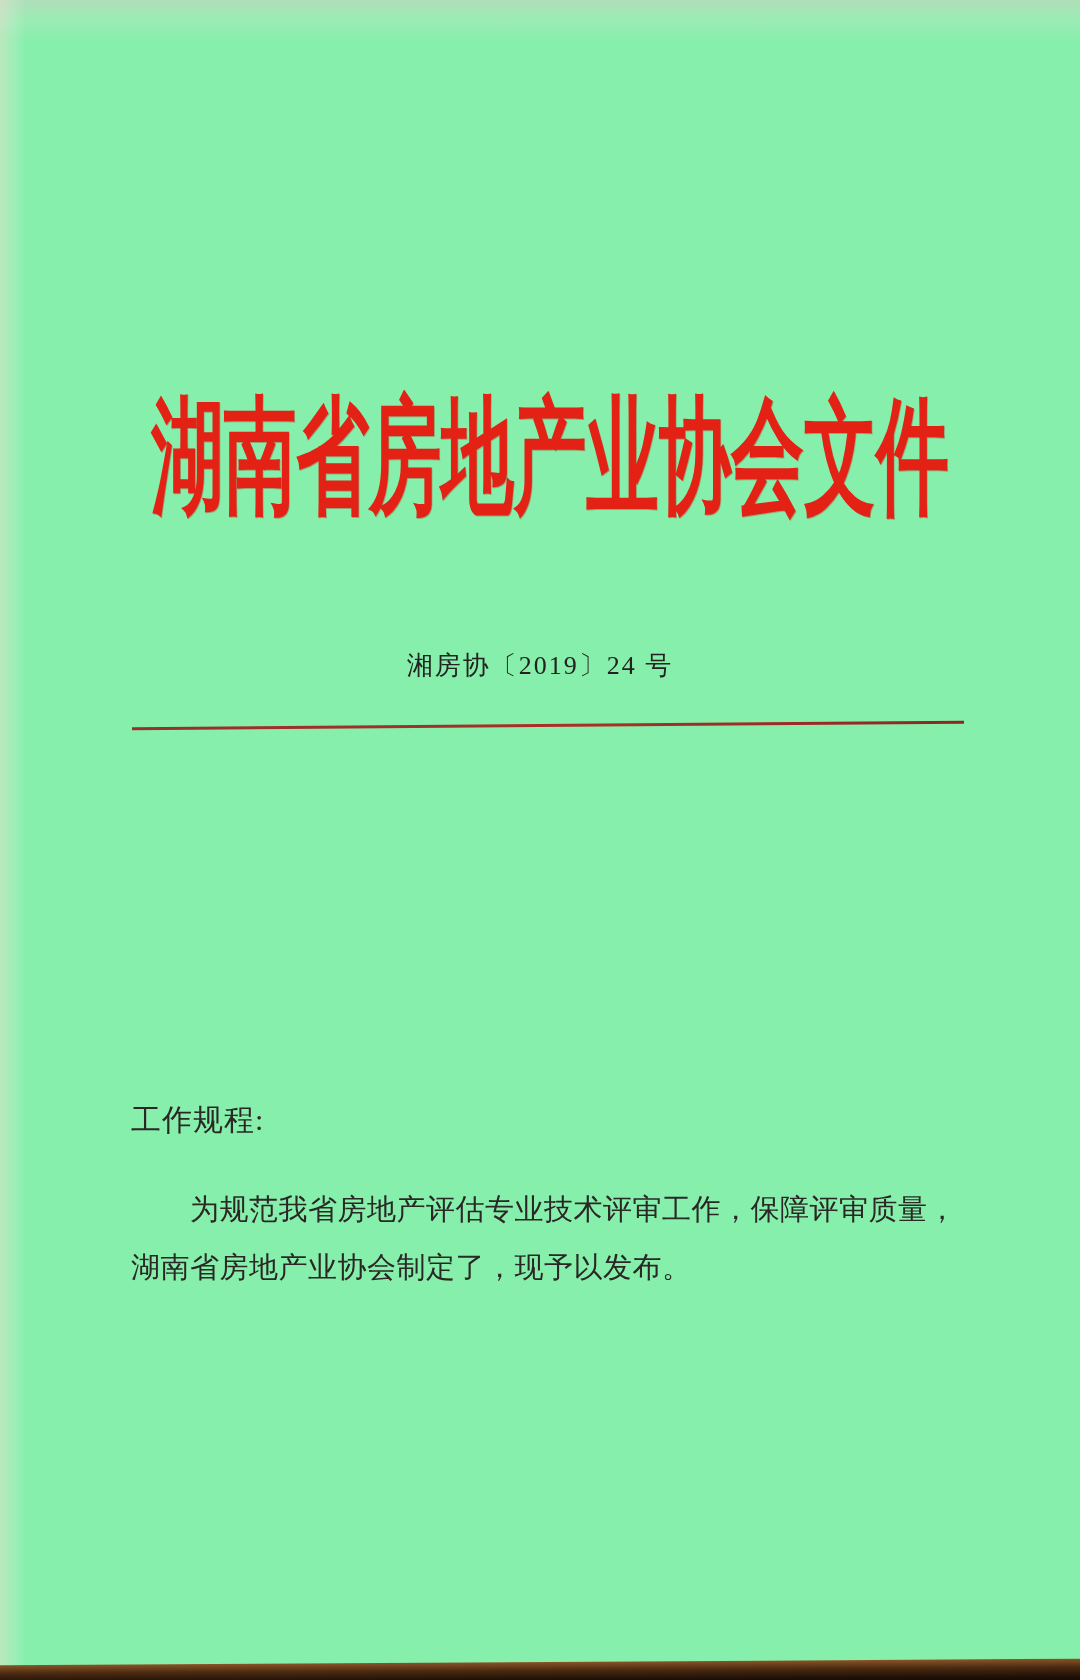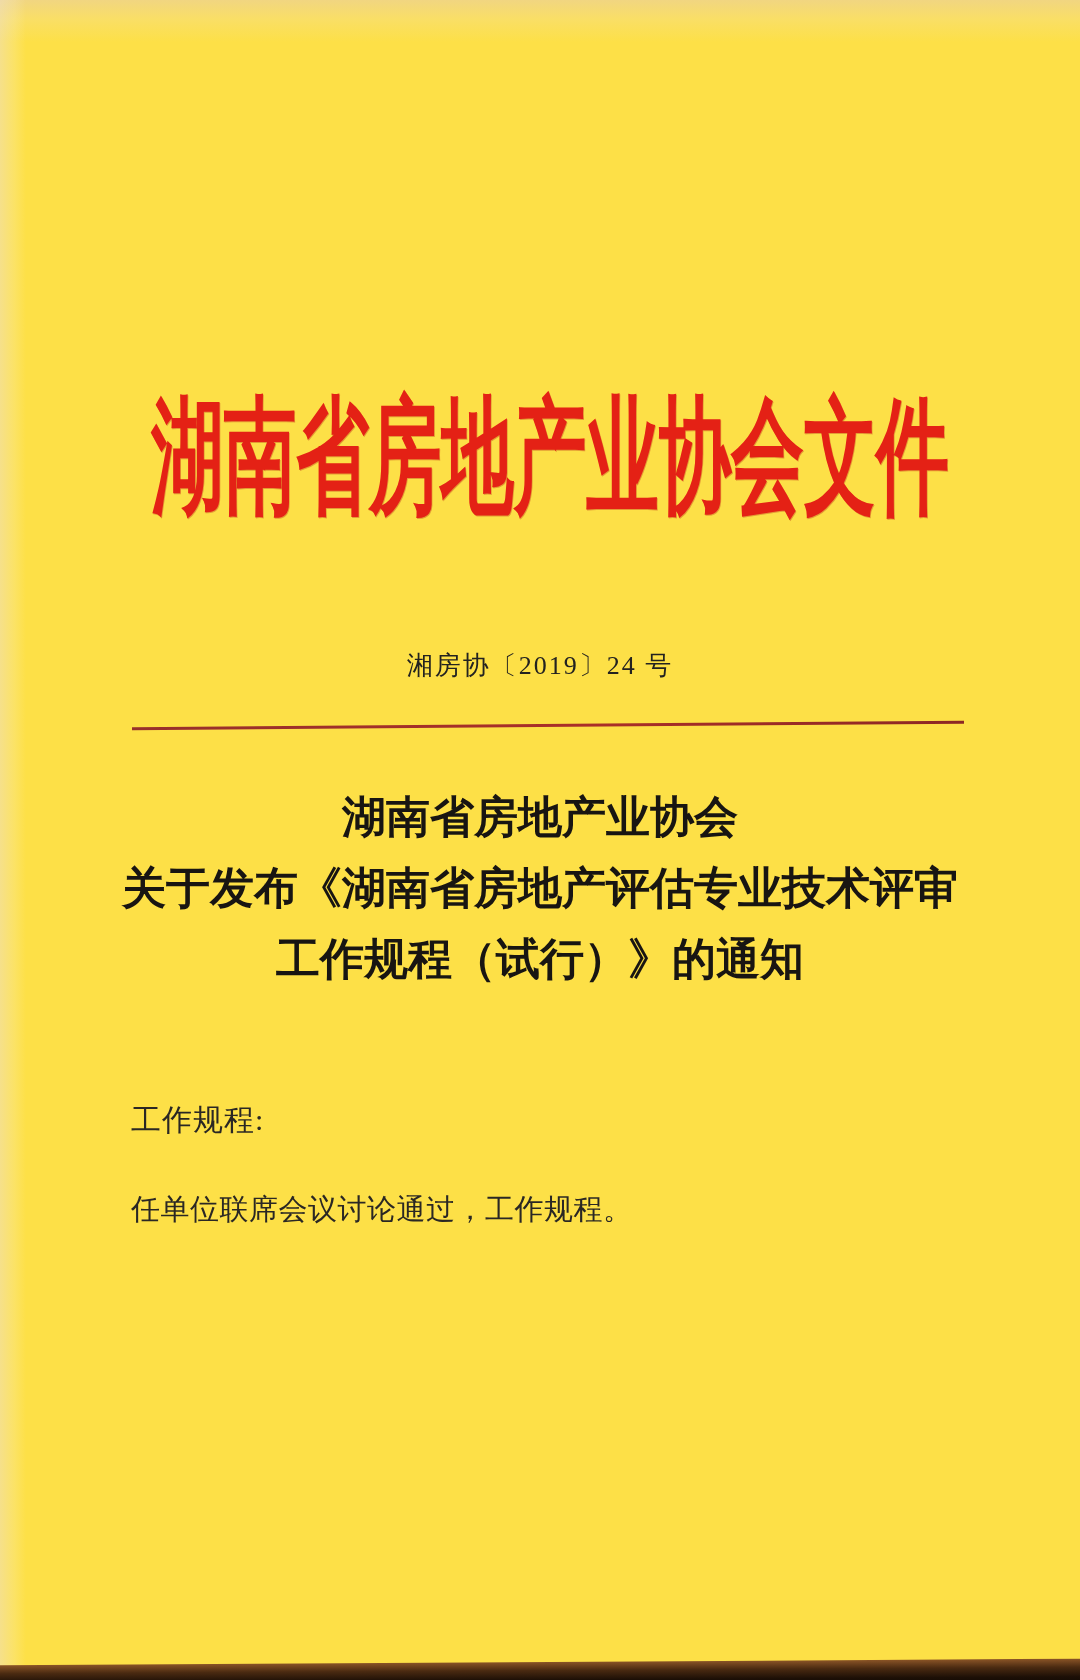--- a/index.html
+++ b/index.html
@@ -6,21 +6,21 @@
     margin: 0;
     padding: 0;
     background: #e9e7e4;
     font-family: "Liberation Serif", "DejaVu Serif", serif;
   }
   .scan-page {
     position: relative;
     width: 1080px;
     height: 1680px;
     margin: 0 auto;
-    background: #fde047;
+    background: #86efac;
     overflow: hidden;
     color: #26221f;
   }
   
   .top-edge-noise {
     position: absolute;
     top: 0; left: 0; right: 0;
     height: 42px;
     background: linear-gradient(to bottom,
       rgba(226, 201, 199, 0.45) 0%,
@@ -136,27 +136,23 @@
   <div class="left-edge-noise"></div>
 
   <div class="masthead">
     <span class="stretch">湖南省房地产业协会文件</span>
   </div>
 
   <div class="doc-number">湘房协〔2019〕24 号</div>
 
   <div class="red-rule"></div>
 
-  <div class="notice-title">
-    <div class="t-line">湖南省房地产业协会</div>
-    <div class="t-line">关于发布《湖南省房地产评估专业技术评审</div>
-    <div class="t-line">工作规程（试行）》的通知</div>
-  </div>
 
   <div class="salutation">工作规程:</div>
 
   <div class="body-text">
-    <div class="b-line">任单位联席会议讨论通过，工作规程。</div>
+    <div class="b-line indent">为规范我省房地产评估专业技术评审工作，保障评审质量，</div>
+    <div class="b-line">湖南省房地产业协会制定了，现予以发布。</div>
   </div>
 
   <div class="bottom-edge"></div>
 
 </div>
 
 </body></html>

